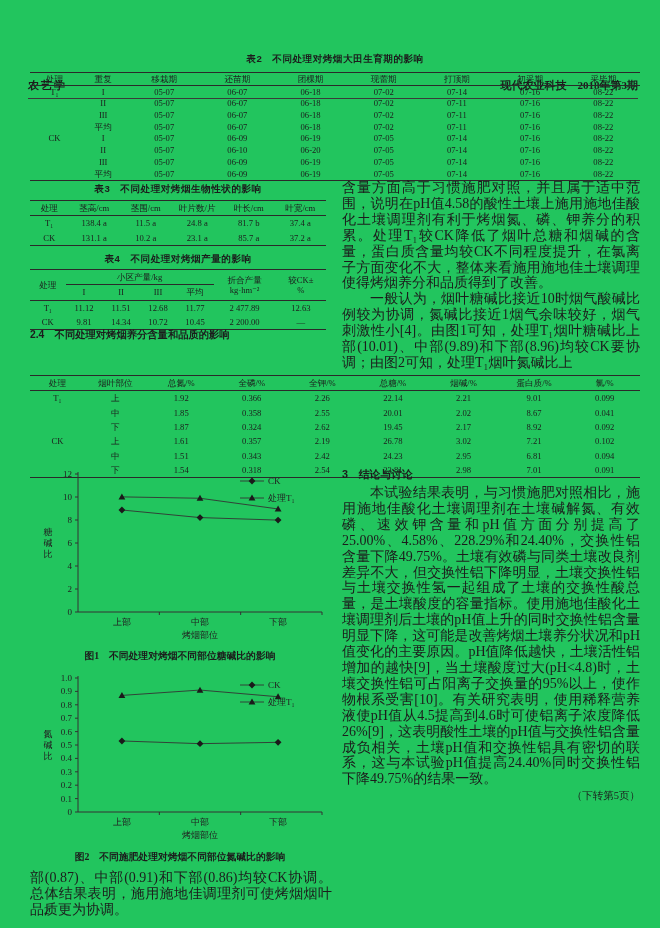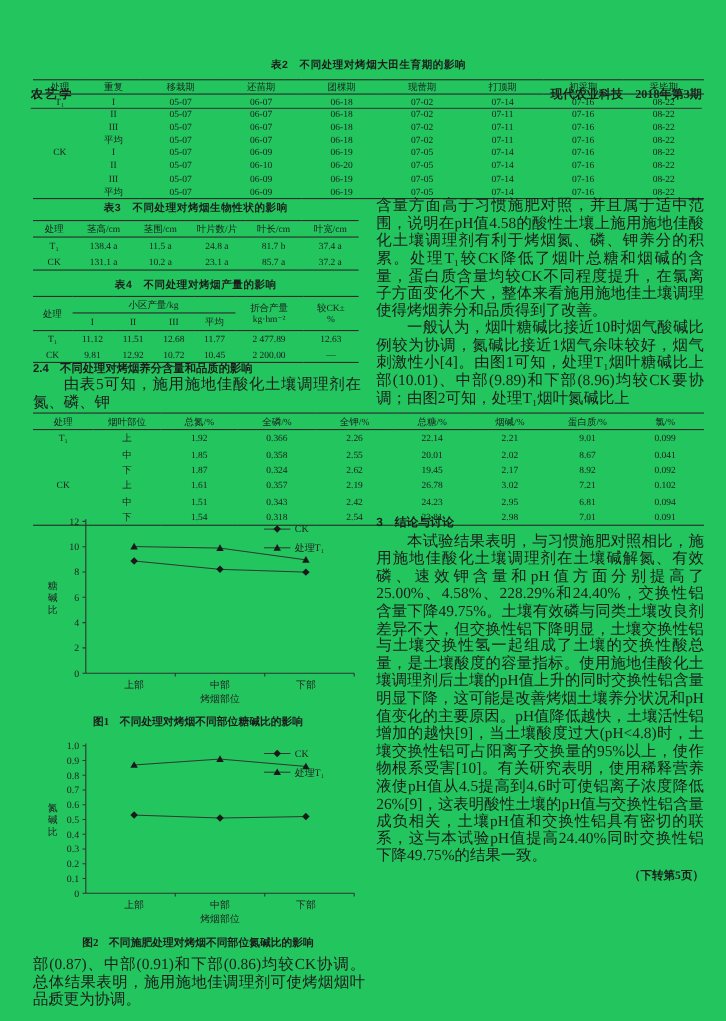--- a/index.html
+++ b/index.html
@@ -20,21 +20,21 @@
   table.dense th,table.dense td{padding:0.8px 0;}
   table.roomy th,table.roomy td{padding:2.1px 0;}
   .grp{border-bottom:0.9px solid #2a2a2a;}
   .sec-head{font-family:"Liberation Sans","DejaVu Sans",sans-serif;font-weight:bold;font-size:10.3px;}
   .body-txt{font-size:14px;line-height:15.9px;text-align:justify;}
   .indent{text-indent:2em;}
   .body-txt p{margin:0;}
   .fig-cap{text-align:center;font-family:Liberation Serif, serif;
            font-weight:bold;font-size:9.8px;}
   .pg-num{font-size:10.5px;}
-  .cont-note{text-align:right;font-weight:bold;font-size:10.5px;margin-top:2px;}
+  .cont-note{text-align:right;font-weight:normal;font-size:10.5px;margin-top:2px;}
   svg text{font-family:"Liberation Serif","DejaVu Serif",serif;}
 </style>
 </head>
 <body>
 
 <div class="page">
 
   <div class="abs hdr">
     <span class="l">农艺学</span>
     <span class="r">现代农业科技　2018年第3期</span>
@@ -234,34 +234,31 @@
             <td>11.12</td>
             <td>11.51</td>
             <td>12.68</td>
             <td>11.77</td>
             <td>2 477.89</td>
             <td>12.63</td>
           </tr>
           <tr>
             <td>CK</td>
             <td>9.81</td>
-            <td>12.92</td>
+            <td>14.34</td>
             <td>10.72</td>
             <td>10.45</td>
             <td>2 200.00</td>
             <td>—</td>
           </tr>
         </tbody>
     </table>
   </div>
 
   <div class="abs sec-head" style="top:328px;left:30px;width:296px;">2.4　不同处理对烤烟养分含量和品质的影响</div>
-  <div class="abs body-txt" style="top:343px;left:30px;width:298px;">
-    <p class="indent">由表5可知，施用施地佳酸化土壤调理剂在氮、磷、钾</p>
-  </div>
 
   <div class="abs body-txt" style="top:180px;left:342px;width:298px;">
     <p>含量方面高于习惯施肥对照，并且属于适中范围，说明在pH值4.58的酸性土壤上施用施地佳酸化土壤调理剂有利于烤烟氮、磷、钾养分的积累。处理T₁较CK降低了烟叶总糖和烟碱的含量，蛋白质含量均较CK不同程度提升，在氯离子方面变化不大，整体来看施用施地佳土壤调理使得烤烟养分和品质得到了改善。</p>
     <p class="indent">一般认为，烟叶糖碱比接近10时烟气酸碱比例较为协调，氮碱比接近1烟气余味较好，烟气刺激性小[4]。由图1可知，处理T₁烟叶糖碱比上部(10.01)、中部(9.89)和下部(8.96)均较CK要协调；由图2可知，处理T₁烟叶氮碱比上</p>
   </div>
 
   <div class="abs" style="top:375px;left:30px;width:610px;">
     <table class="bt roomy">
       <colgroup>
           <col style="width:9%">

